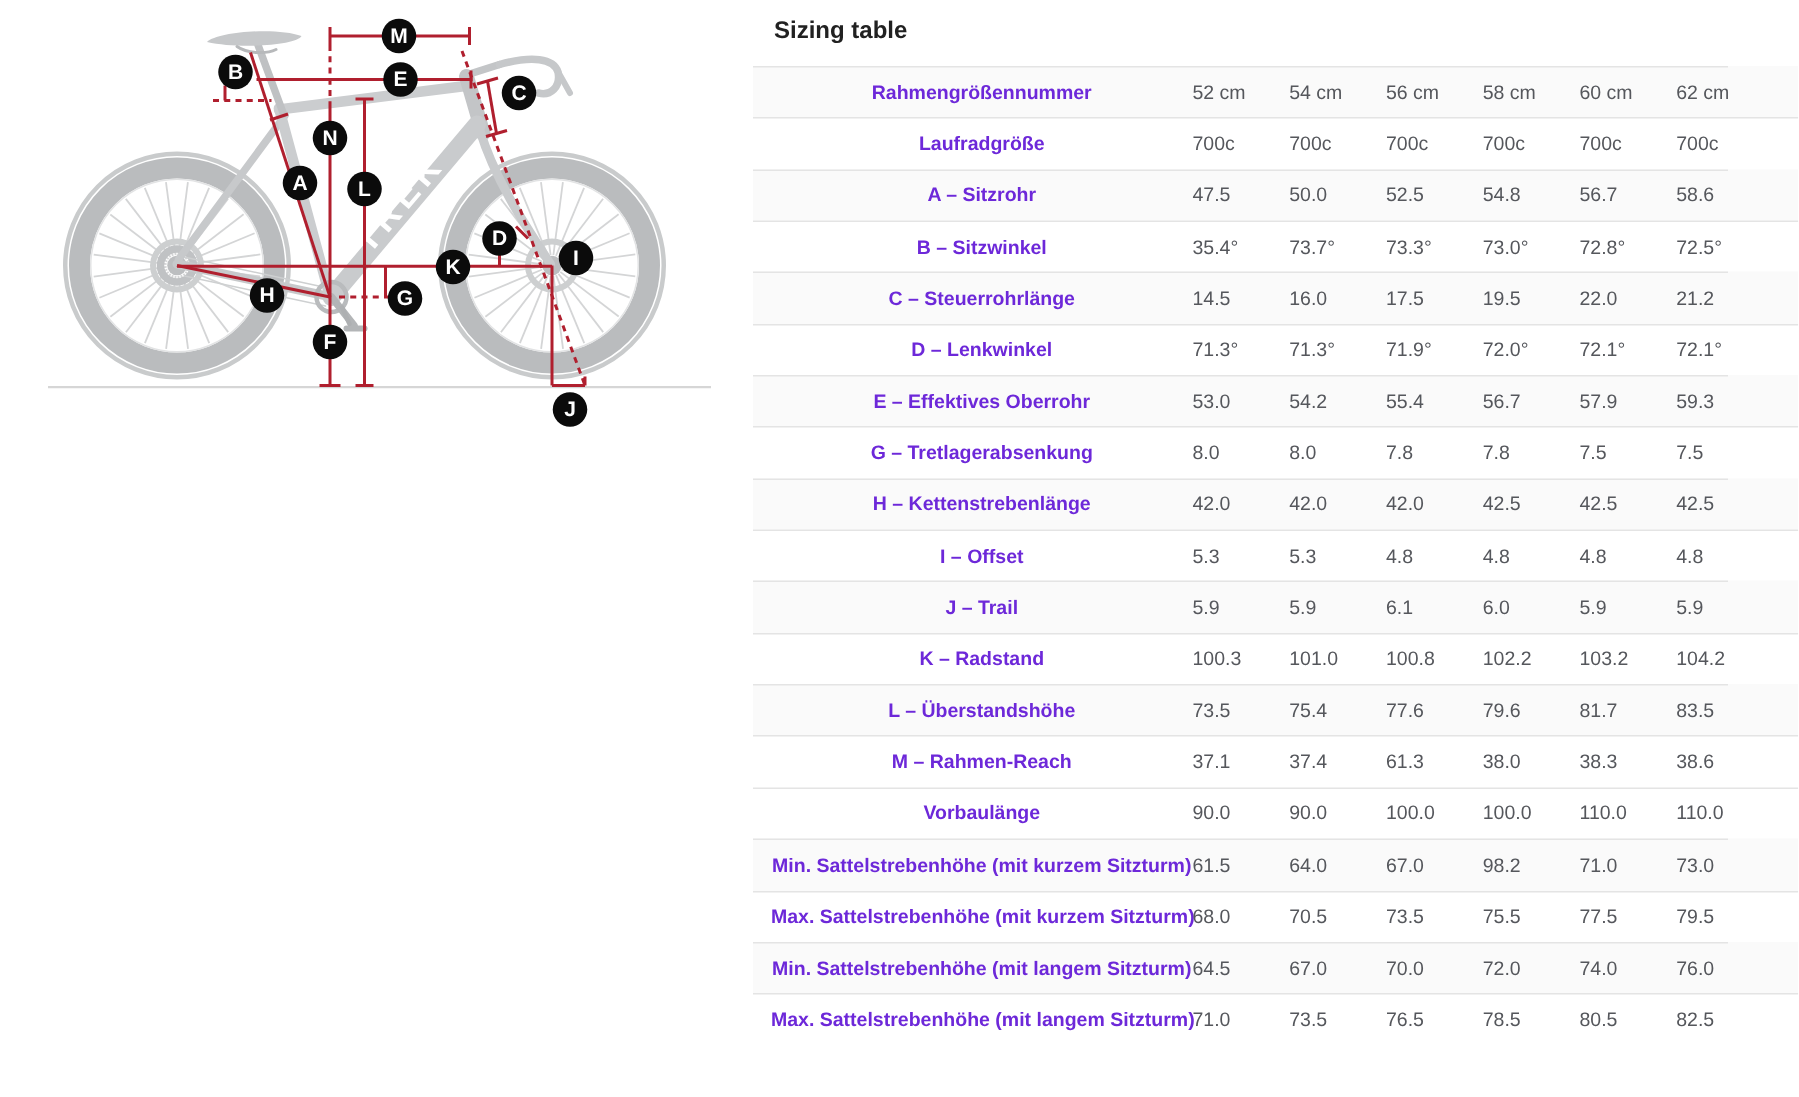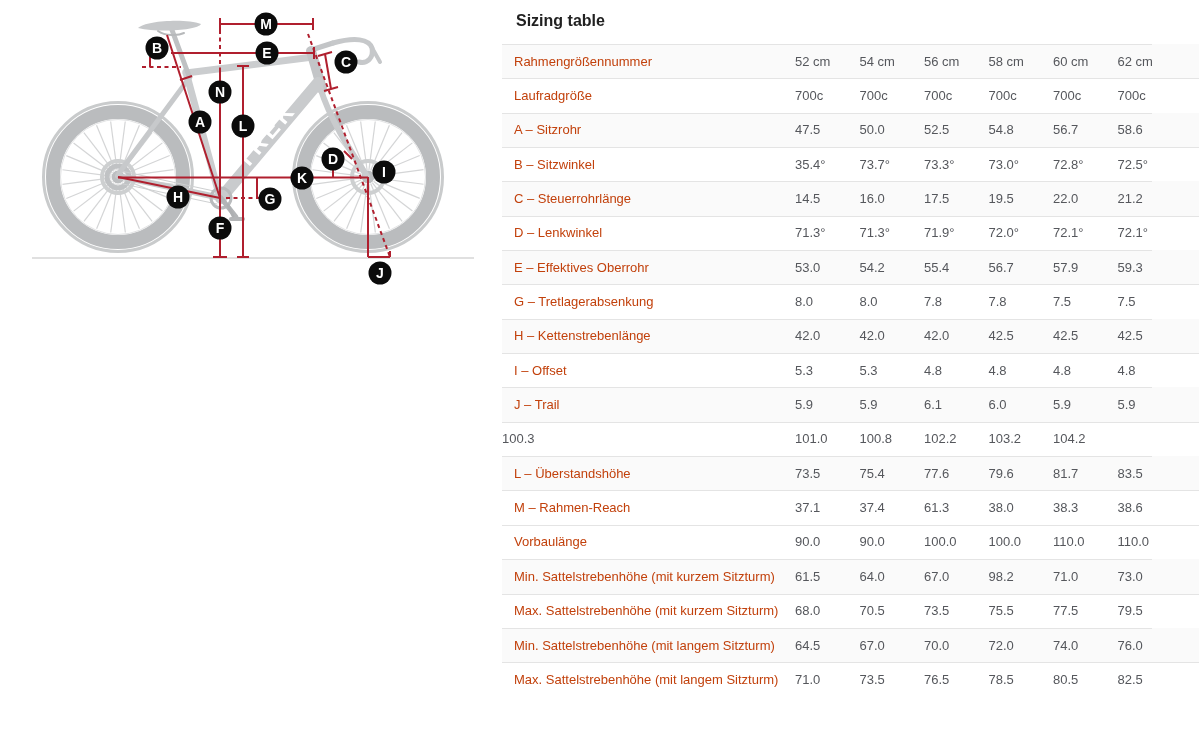--- a/index.html
+++ b/index.html
@@ -22,21 +22,21 @@
             font-weight:bold;color:#212121;}
   .rows{position:absolute;left:0;right:0;top:44px;}
   .row{position:relative;height:34.35px;display:grid;
        grid-template-columns:293px 64.5px 64.5px 64.5px 64.5px 64.5px 1fr;
        align-items:center;}
   .row.stripe{background:#fafafa;}
   .divider{position:absolute;top:0;left:0;height:1px;background:#e4e4e4;}
   .divider.short{width:650px;}
   .divider.full{width:100%;}
   .cell{font-size:13px;color:#55575c;white-space:nowrap;}
-  .cell.label{padding-left:12px;font-weight:normal;color:#c2410c;}
+  .cell.label{padding-left:12px;font-weight:bold;color:#6d28d9;text-align:center;}
 </style>
 </head>
 <body>
 
 <div class="stage">
 
   <div class="diagram">
     <svg width="502" height="300" viewBox="0 0 502 300">
 
       <line x1="32" y1="258" x2="474" y2="258" stroke="#d6d6d6" stroke-width="1.5"></line>
@@ -344,20 +344,21 @@
           <div class="cell label">J – Trail</div>
           <div class="cell">5.9</div>
           <div class="cell">5.9</div>
           <div class="cell">6.1</div>
           <div class="cell">6.0</div>
           <div class="cell">5.9</div>
           <div class="cell">5.9</div>
         </div>
         <div class="row">
           <div class="divider full"></div>
+          <div class="cell label">K – Radstand</div>
           <div class="cell">100.3</div>
           <div class="cell">101.0</div>
           <div class="cell">100.8</div>
           <div class="cell">102.2</div>
           <div class="cell">103.2</div>
           <div class="cell">104.2</div>
         </div>
         <div class="row stripe">
           <div class="divider short"></div>
           <div class="cell label">L – Überstandshöhe</div>

